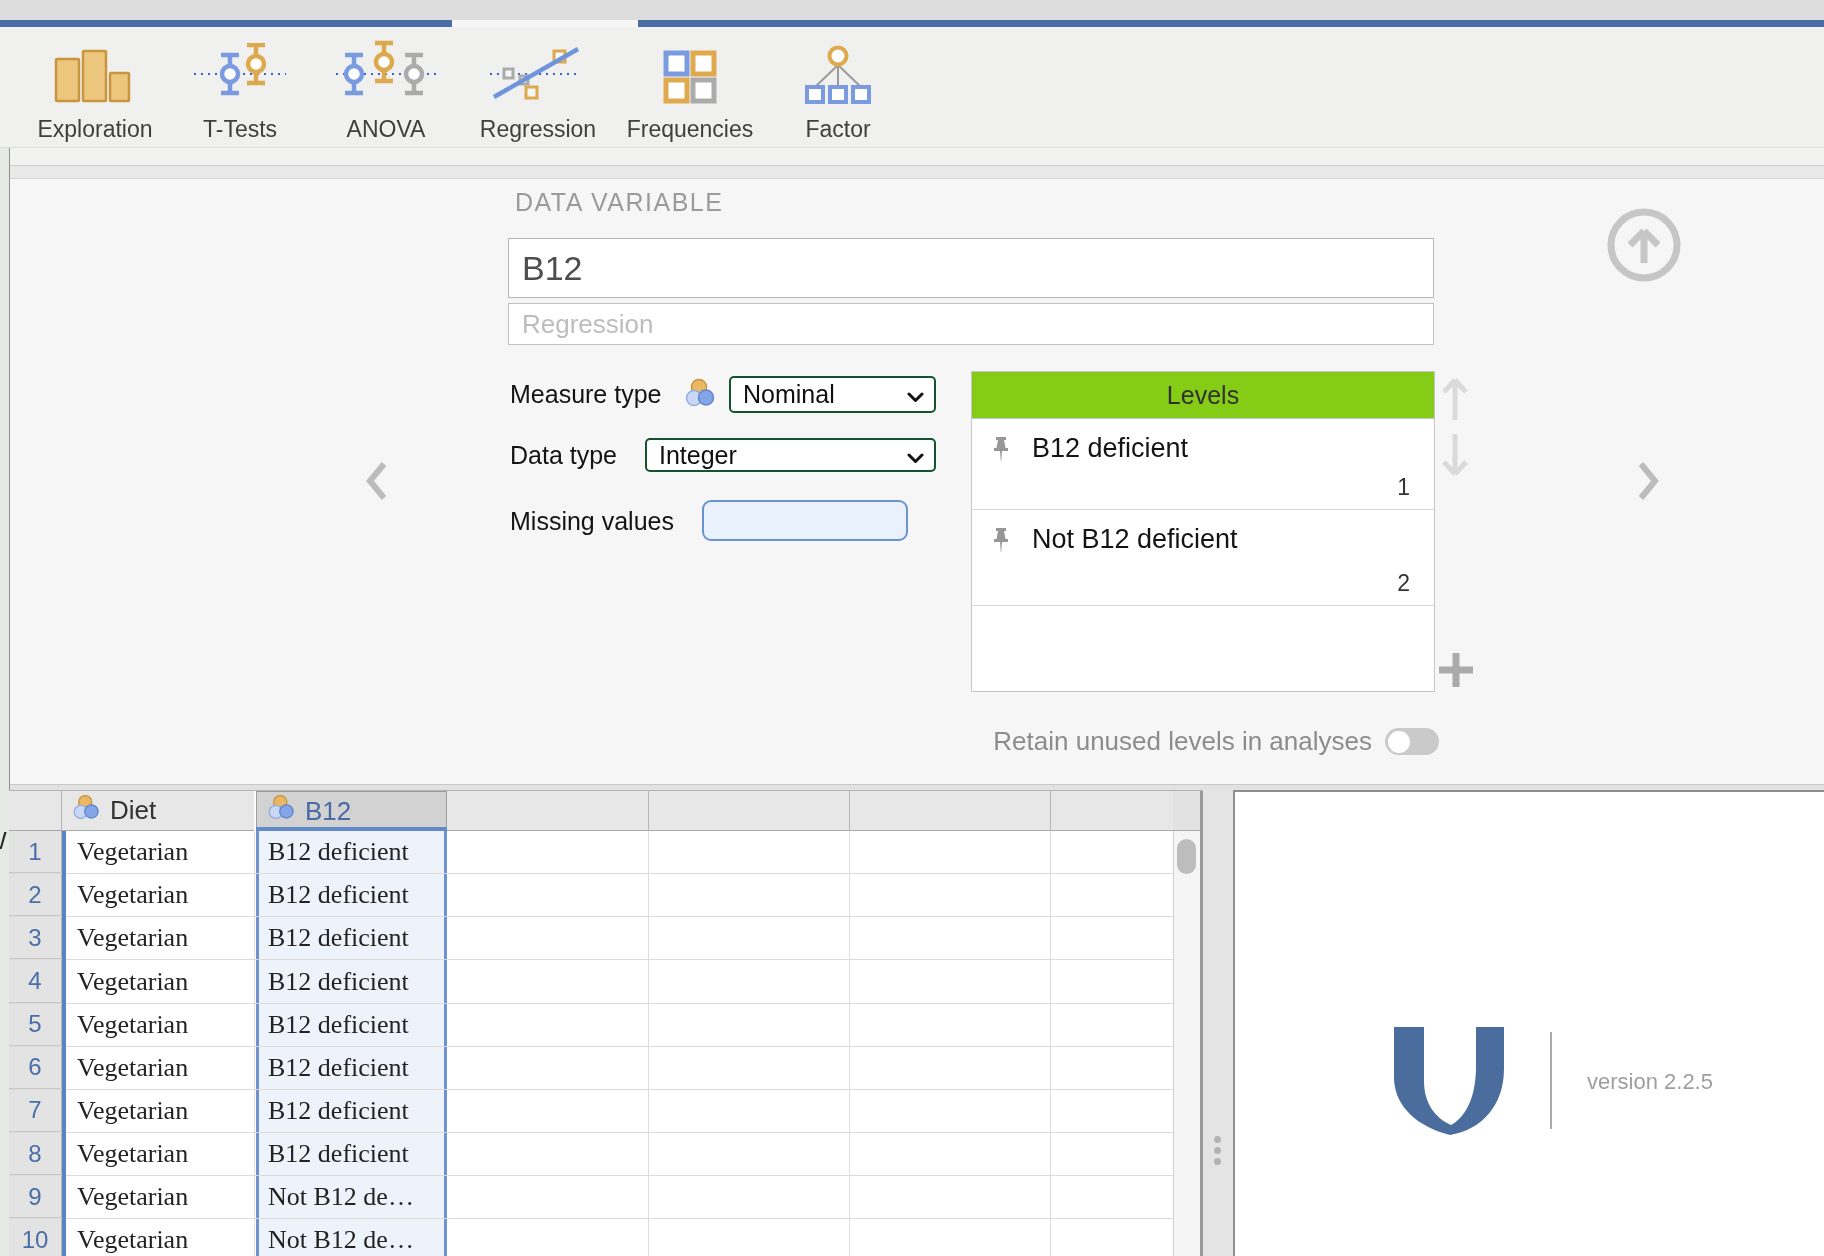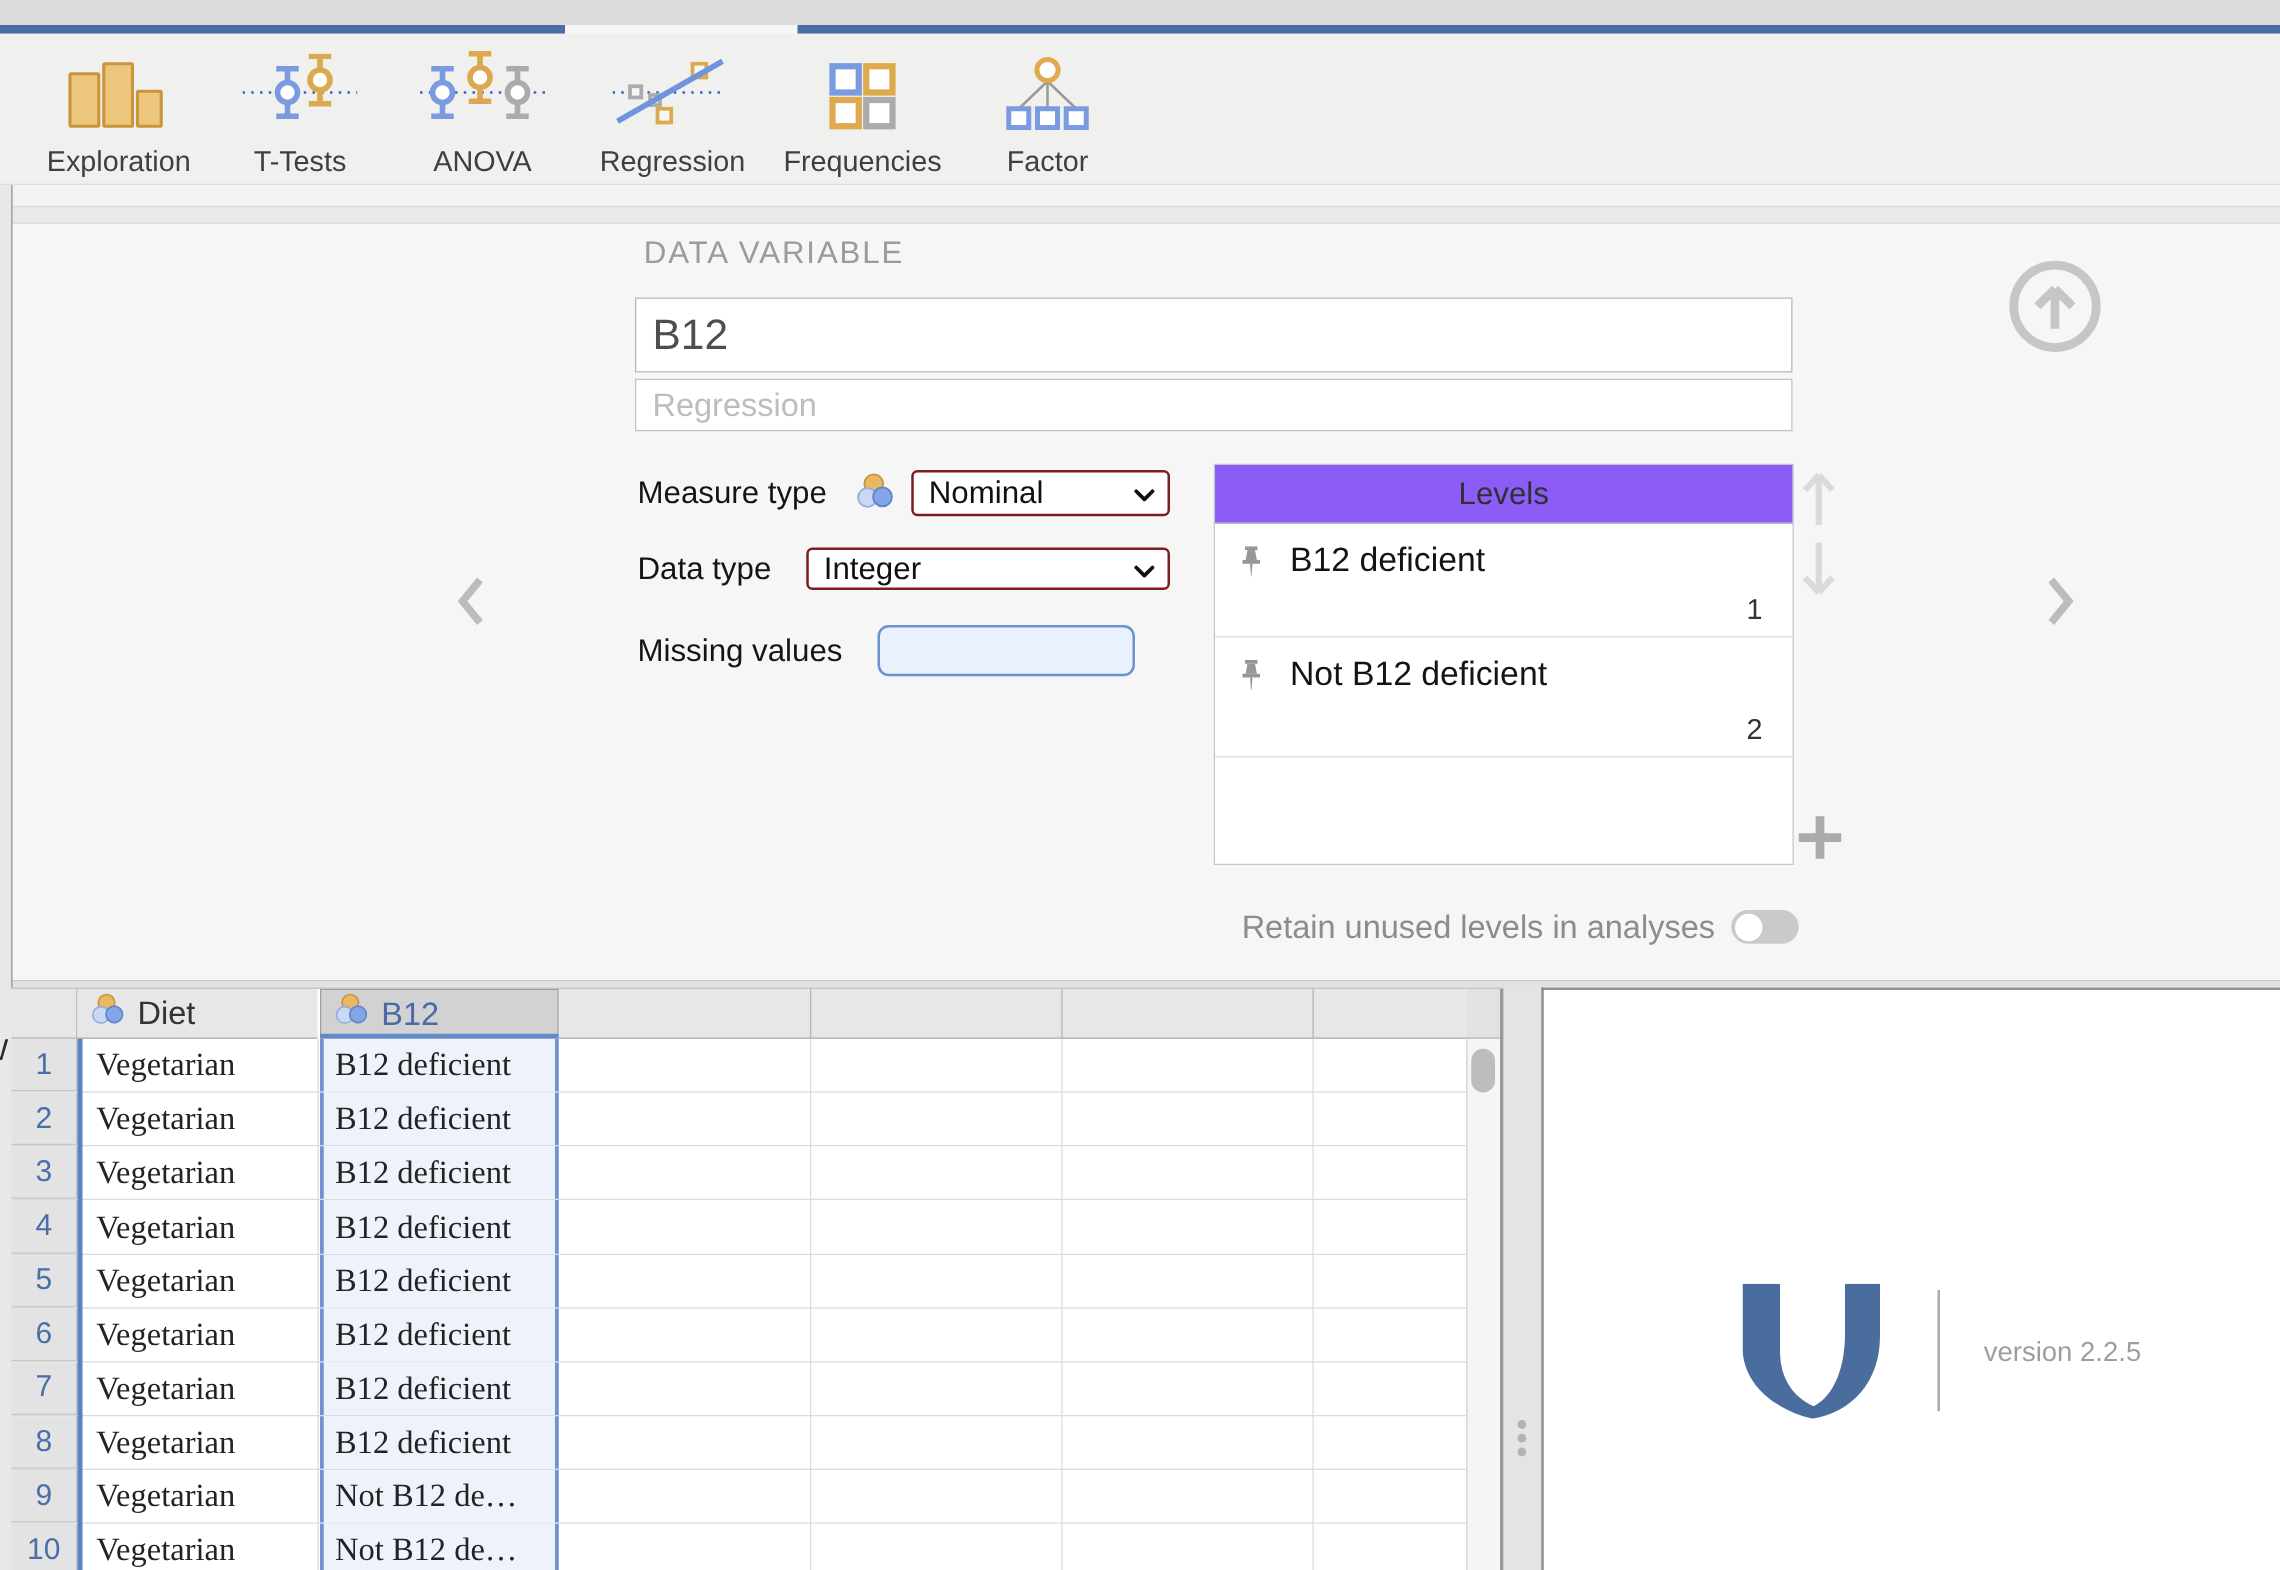--- a/index.html
+++ b/index.html
@@ -8,25 +8,25 @@
   .abs{position:absolute;}
   
   .ribbon-item{position:absolute;top:14px;height:106px;width:150px;display:flex;
     flex-direction:column;align-items:center;justify-content:flex-end;gap:11px;padding-bottom:4px;box-sizing:border-box;}
   .rlabel{font-size:23px;color:#3f3f3f;white-space:nowrap;}
   .ricon{display:flex;align-items:flex-end;justify-content:center;}
   
   .flabel{position:absolute;font-size:25px;color:#141414;white-space:nowrap;}
   .textbox{position:absolute;background:#fff;border:1px solid #b5b5b5;box-sizing:border-box;
     display:flex;align-items:center;padding-left:13px;}
-  .select{position:absolute;background:#fff;border:2px solid #7f1d1d;border-radius:5px;box-sizing:border-box;
+  .select{position:absolute;background:#fff;border:2px solid #14532d;border-radius:5px;box-sizing:border-box;
     display:flex;align-items:center;justify-content:space-between;padding:0 10px 0 12px;font-size:25px;color:#101010;}
   .levels-panel{position:absolute;left:971px;top:351px;width:464px;height:321px;background:#fff;
     border:1px solid #c6c6c6;box-sizing:border-box;}
-  .levels-header{height:46px;background:#8b5cf6;border-bottom:1px solid #c6c6c6;display:flex;
+  .levels-header{height:46px;background:#84cc16;border-bottom:1px solid #c6c6c6;display:flex;
     align-items:center;justify-content:center;font-size:25px;color:#303030;}
   .level-row{position:relative;border-bottom:1px solid #d9d9d9;}
   .level-label{position:absolute;left:60px;top:14px;font-size:27px;color:#141414;}
   .level-value{position:absolute;right:24px;bottom:8px;font-size:23px;color:#333;}
   .pin{position:absolute;left:20px;top:18px;}
   
   #sheet{position:absolute;left:9px;top:770px;width:1194px;height:486px;background:#fff;
     border-top:1px solid #b3b3b3;overflow:hidden;}
   .hcell{position:absolute;top:0;height:40px;box-sizing:border-box;background:#e7e7e7;
     display:flex;align-items:center;font-size:26px;}

